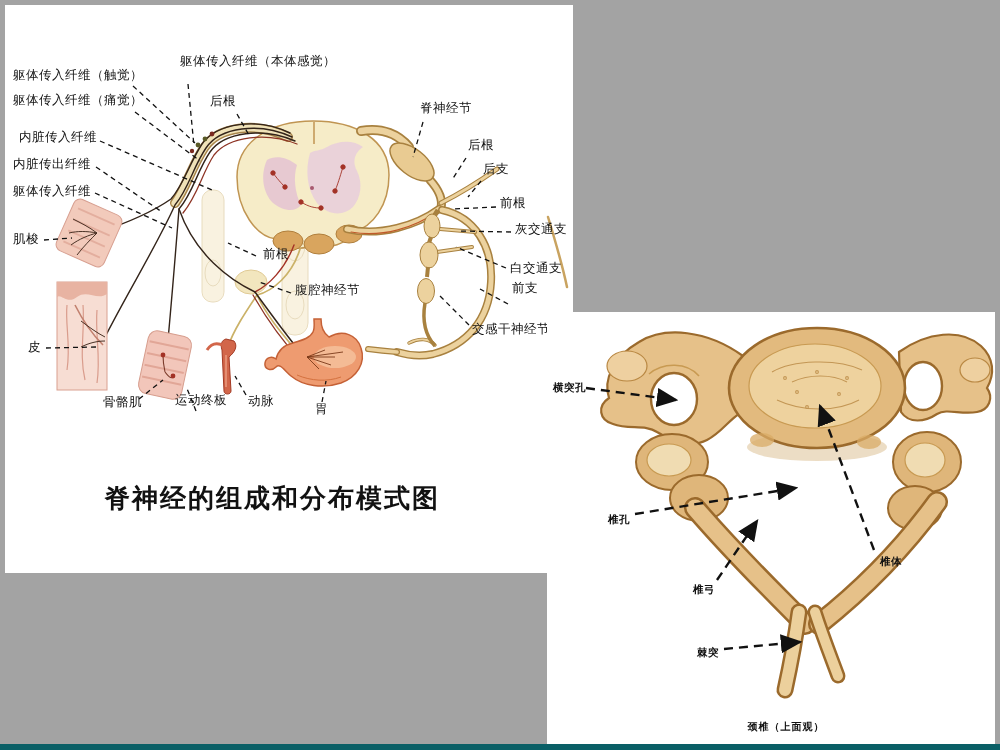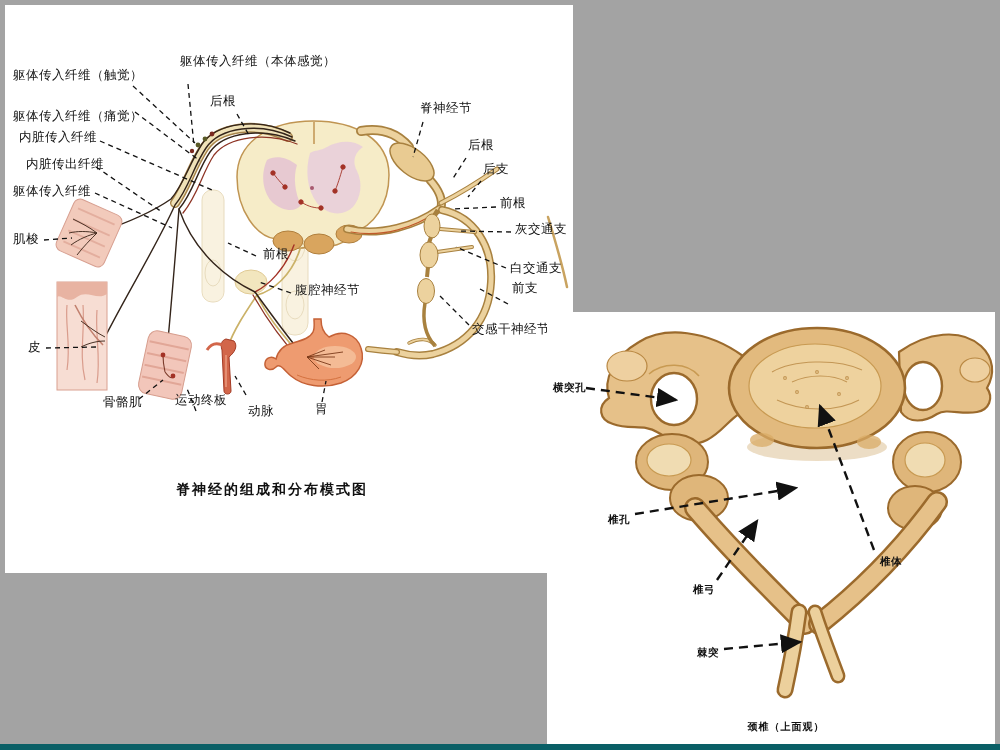--- a/index.html
+++ b/index.html
@@ -5,21 +5,21 @@
   html,body{margin:0;padding:0;background:#00807b;}
   .slide{position:relative;width:1000px;height:750px;overflow:hidden;background:#a3a3a3;
          font-family:"Liberation Sans","DejaVu Sans",sans-serif;}
   .panel{position:absolute;background:#ffffff;}
   #panel1{left:5px;top:5px;width:568px;height:568px;}
   #panel2{left:547px;top:312px;width:448px;height:451px;}
   .panel svg.art,.panel svg.overlay{position:absolute;left:0;top:0;}
   .lbl{position:absolute;white-space:nowrap;color:#111;line-height:1.15;}
   .p1 .lbl{font-size:12.5px;letter-spacing:0.5px;}
   .p2 .lbl{font-size:10.5px;font-weight:bold;letter-spacing:0.5px;}
-  .p1-title{position:absolute;font-size:14px;font-weight:bold;letter-spacing:2px;color:#111;
+  .p1-title{position:absolute;font-size:26px;font-weight:bold;letter-spacing:2px;color:#111;
             transform:translateX(-50%);white-space:nowrap;}
   .p2-caption{position:absolute;font-size:10px;font-weight:bold;letter-spacing:1px;color:#111;
             transform:translateX(-50%);white-space:nowrap;}
   .bottom-strip{position:absolute;left:0;top:744px;width:1000px;height:6px;background:#0a5f66;}
   .leader1{fill:none;stroke:#111;stroke-width:1.3;stroke-dasharray:5 4;}
   .leader2{fill:none;stroke:#111;stroke-width:2.4;stroke-dasharray:9 6;}
 </style>
 </head>
 <body>
 
@@ -188,29 +188,29 @@
         <polyline points="491,202 447,204" class="leader1"></polyline>
         <polyline points="506,227 454,226" class="leader1"></polyline>
         <polyline points="501,263 451,242" class="leader1"></polyline>
         <polyline points="503,299 475,284" class="leader1"></polyline>
         <polyline points="464,320 433,289" class="leader1"></polyline>
         <polyline points="251,251 223,238" class="leader1"></polyline>
         <polyline points="286,288 254,277" class="leader1"></polyline>
       </svg>
     <div id="labels1">
         <div class="lbl" style="left: 8px; top: 63px;">躯体传入纤维（触觉）</div>
-        <div class="lbl" style="left: 8px; top: 104px;">躯体传入纤维（痛觉）</div>
+        <div class="lbl" style="left: 8px; top: 89px; font-family: Liberation Mono, monospace;">躯体传入纤维（痛觉）</div>
         <div class="lbl" style="left: 14px; top: 125px;">内脏传入纤维</div>
-        <div class="lbl" style="left: 8px; top: 152px; margin-left: 13px;">内脏传出纤维</div>
+        <div class="lbl" style="left: 8px; top: 152px;">内脏传出纤维</div>
         <div class="lbl" style="left: 8px; top: 179px;">躯体传入纤维</div>
         <div class="lbl" style="left: 8px; top: 227px;">肌梭</div>
         <div class="lbl" style="left: 23px; top: 335px;">皮</div>
         <div class="lbl" style="left: 90px; top: 390px; margin-left: 8px;">骨骼肌</div>
         <div class="lbl" style="left: 170px; top: 388px;">运动终板</div>
-        <div class="lbl" style="left: 243px; top: 399px;">动脉</div>
+        <div class="lbl" style="left: 243px; top: 389px;">动脉</div>
         <div class="lbl" style="left: 310px; top: 397px;">胃</div>
         <div class="lbl" style="left: 175px; top: 49px;">躯体传入纤维（本体感觉）</div>
         <div class="lbl" style="left: 205px; top: 89px;">后根</div>
         <div class="lbl" style="left: 415px; top: 96px;">脊神经节</div>
         <div class="lbl" style="left: 463px; top: 133px;">后根</div>
         <div class="lbl" style="left: 478px; top: 157px;">后支</div>
         <div class="lbl" style="left: 495px; top: 191px;">前根</div>
         <div class="lbl" style="left: 510px; top: 217px;">灰交通支</div>
         <div class="lbl" style="left: 505px; top: 256px;">白交通支</div>
         <div class="lbl" style="left: 507px; top: 276px;">前支</div>

